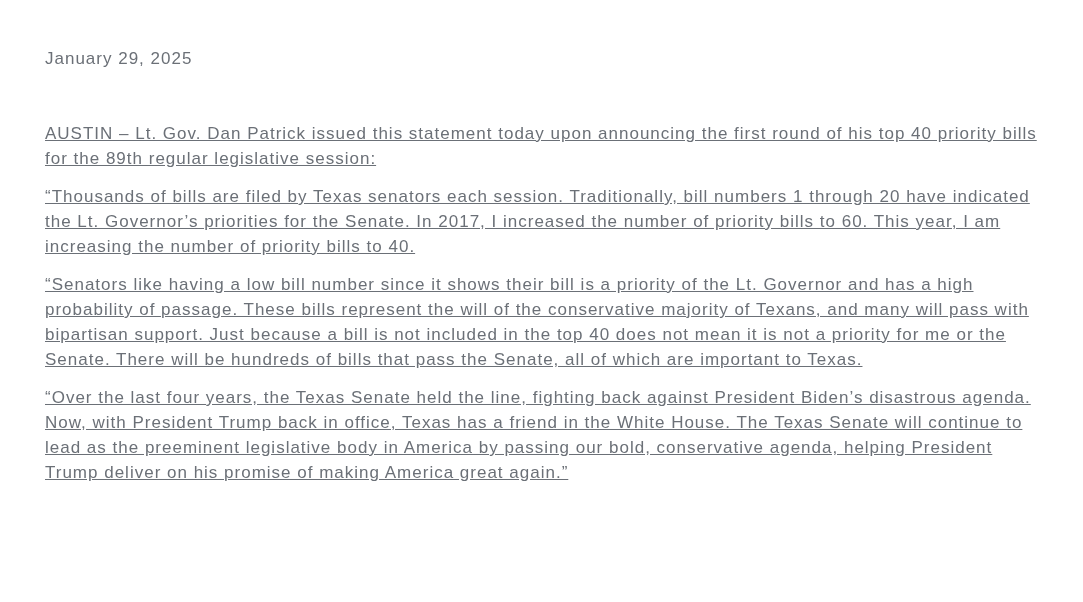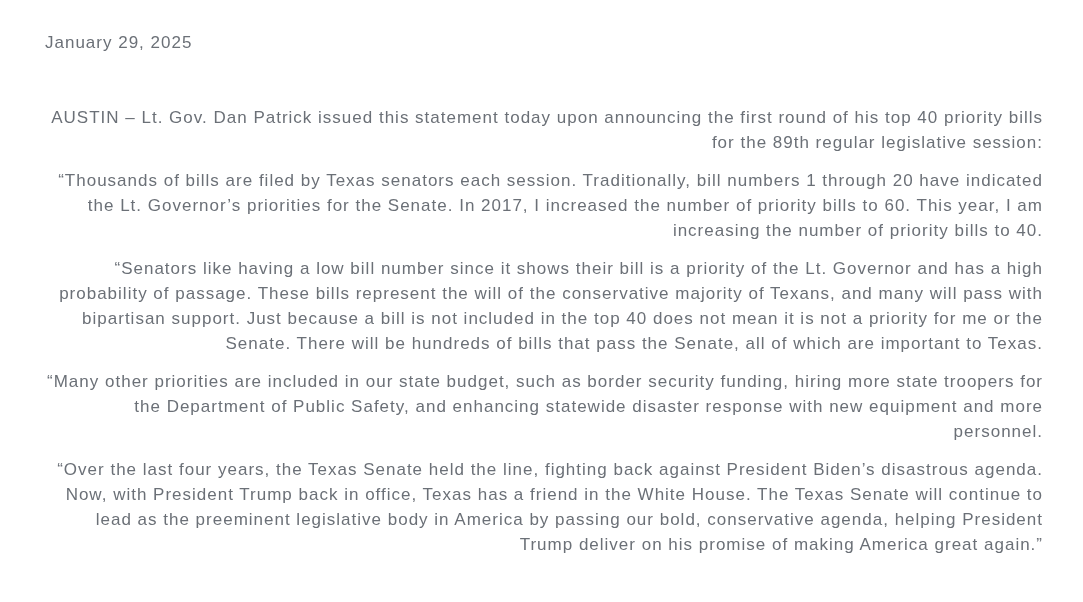--- a/index.html
+++ b/index.html
@@ -17,38 +17,38 @@
     box-sizing: border-box;
     width: 1083px;
     height: 602px;
     padding: 30px 40px 0 45px;
   }
   .date-line {
     color: var(--text-color, #6b7077);
     font-size: 17px;
     line-height: 25px;
     letter-spacing: 1px;
-    margin: 0 0 50px 0;
+    margin: 16px 0 50px 0;
   }
   .body-text p {
     color: var(--text-color, #6b7077);
     font-size: 17px;
     line-height: 25px;
     letter-spacing: 1px;
     margin: 0 0 13px 0;
     max-width: 1000px;
-    text-align: right;
+    text-align: left;
+    text-decoration: underline;
   }
 </style>
 </head>
 <body>
 
 <div class="page">
   <div class="date-line">January 29, 2025</div>
 
   <div class="body-text">
     <p>AUSTIN – Lt. Gov. Dan Patrick issued this statement today upon announcing the first round of his top 40 priority bills for the 89th regular legislative session:</p>
     <p>“Thousands of bills are filed by Texas senators each session. Traditionally, bill numbers 1 through 20 have indicated the Lt. Governor’s priorities for the Senate. In 2017, I increased the number of priority bills to 60. This year, I am increasing the number of priority bills to 40.</p>
     <p>“Senators like having a low bill number since it shows their bill is a priority of the Lt. Governor and has a high probability of passage. These bills represent the will of the conservative majority of Texans, and many will pass with bipartisan support. Just because a bill is not included in the top 40 does not mean it is not a priority for me or the Senate. There will be hundreds of bills that pass the Senate, all of which are important to Texas.</p>
-    <p>“Many other priorities are included in our state budget, such as border security funding, hiring more state troopers for the Department of Public Safety, and enhancing statewide disaster response with new equipment and more personnel.</p>
     <p>“Over the last four years, the Texas Senate held the line, fighting back against President Biden’s disastrous agenda. Now, with President Trump back in office, Texas has a friend in the White House. The Texas Senate will continue to lead as the preeminent legislative body in America by passing our bold, conservative agenda, helping President Trump deliver on his promise of making America great again.”</p>
   </div>
 </div>
 
 </body></html>

